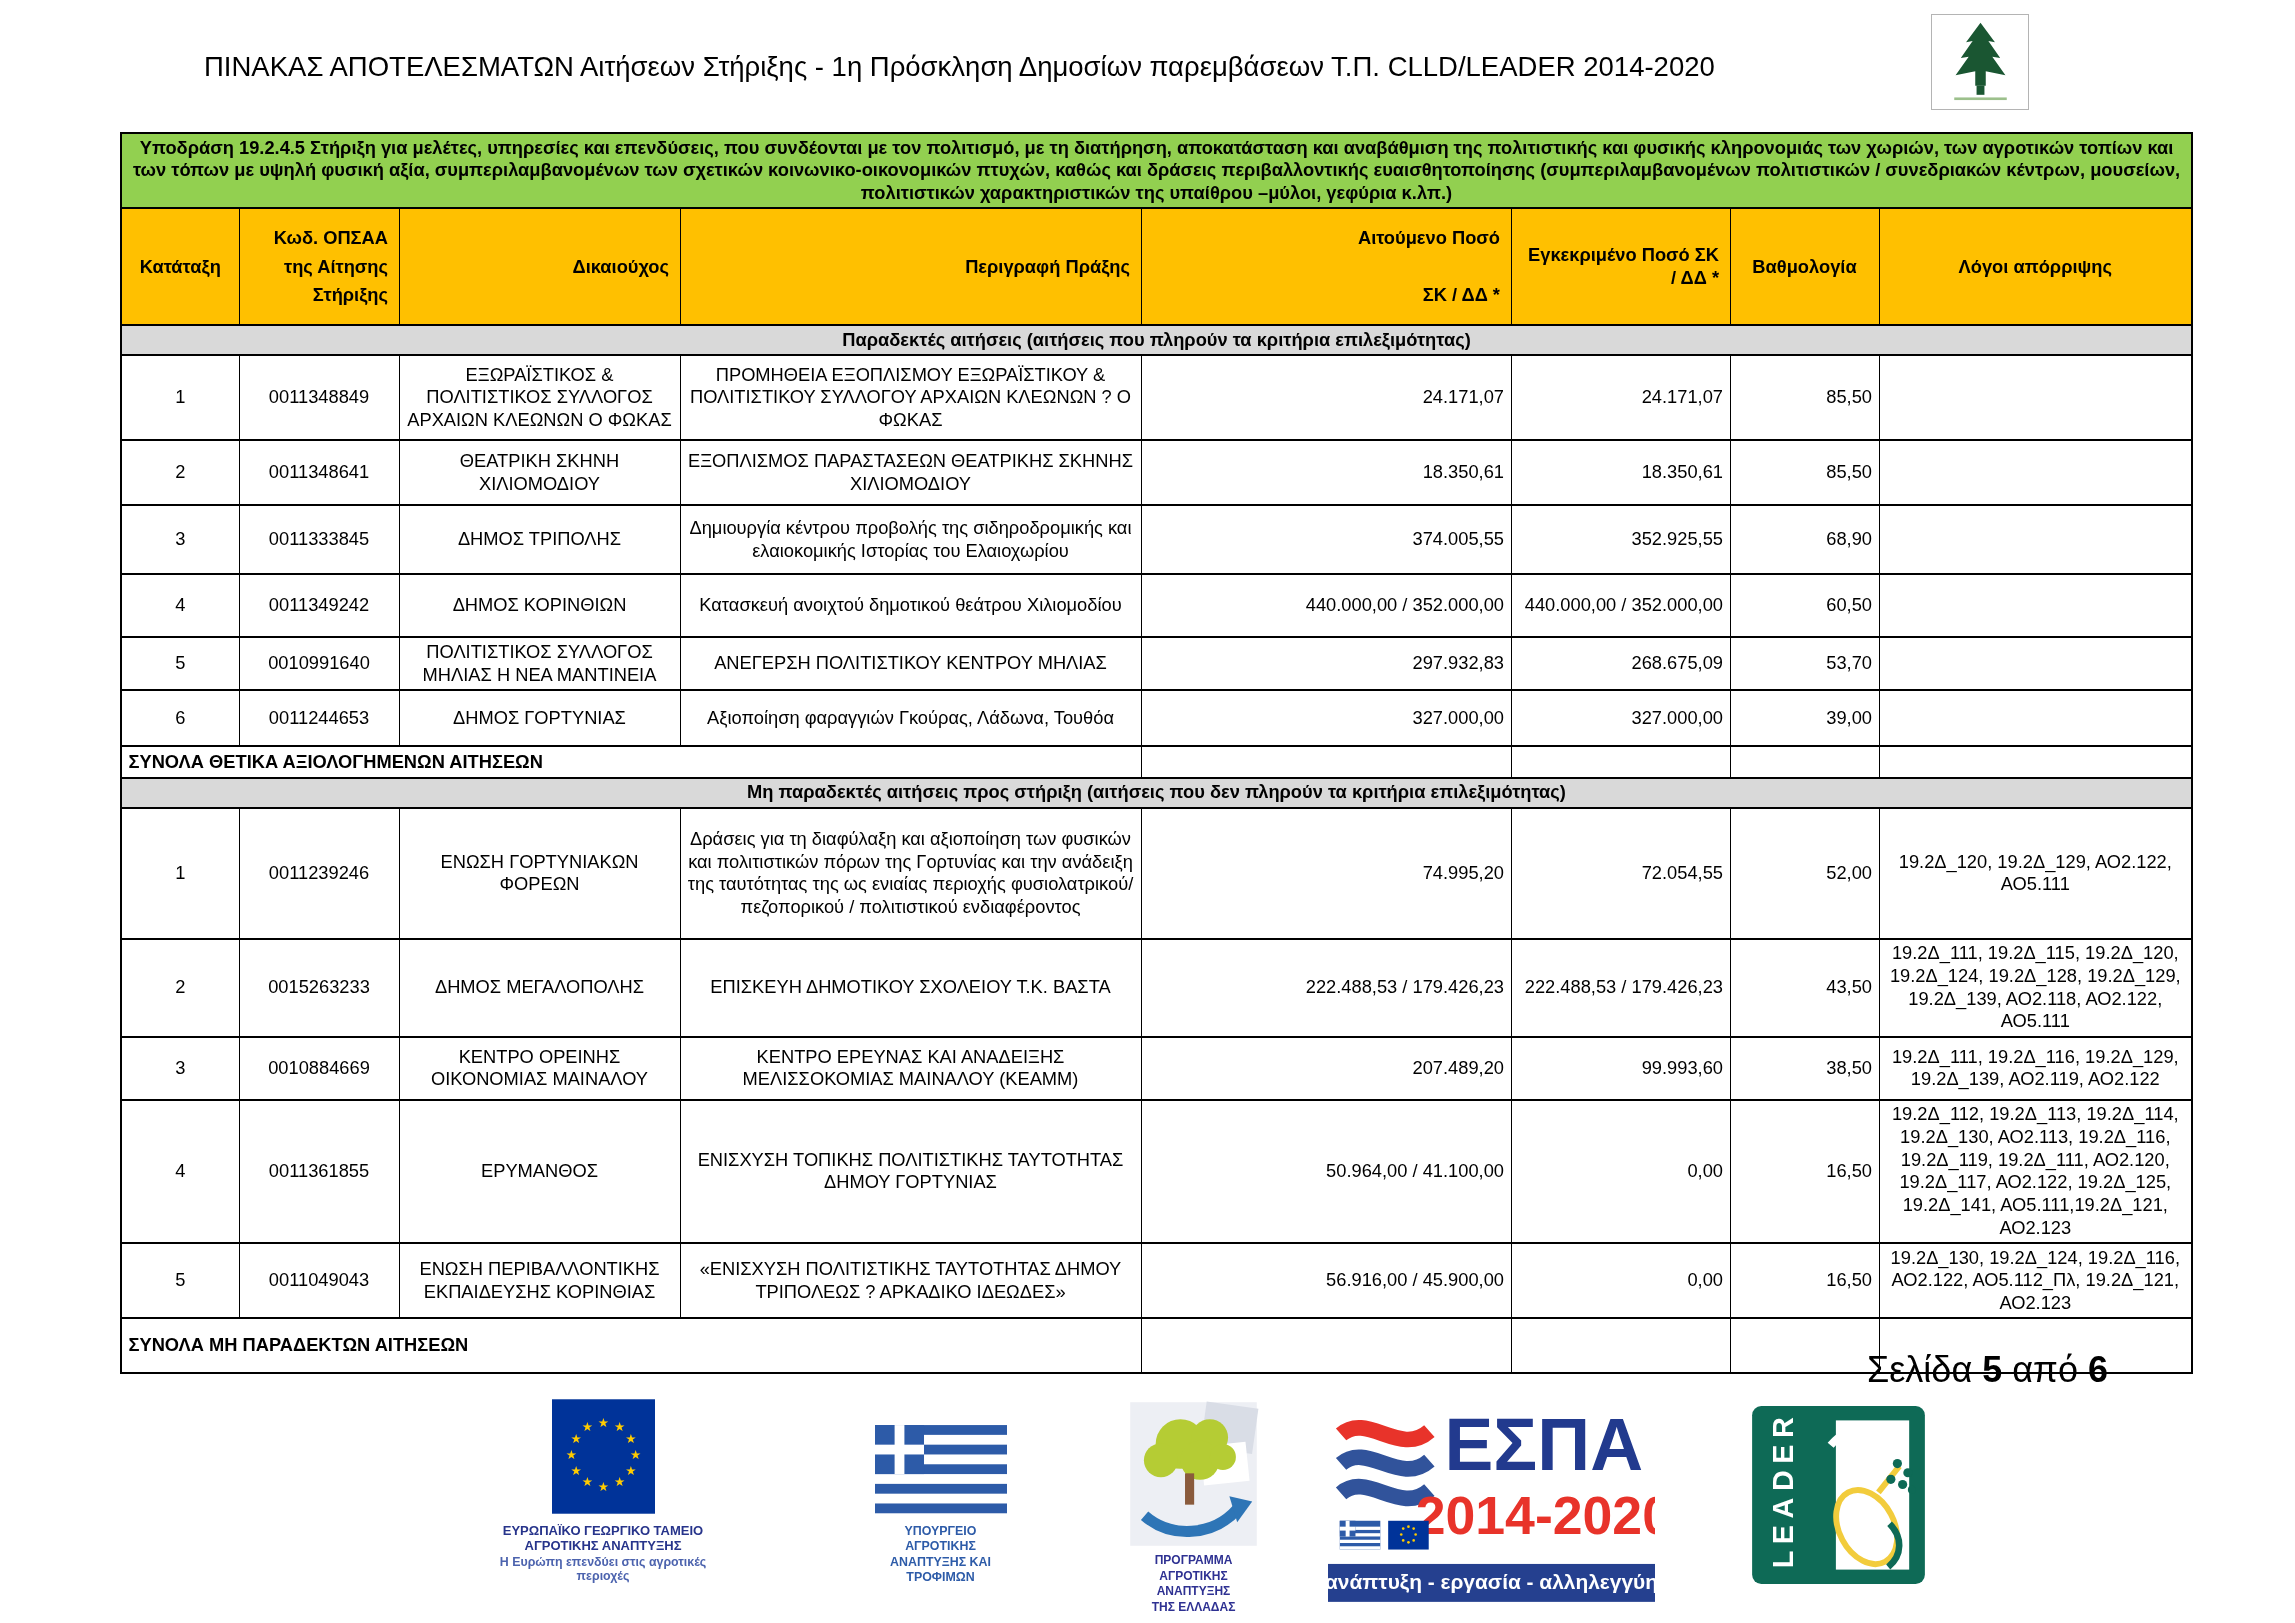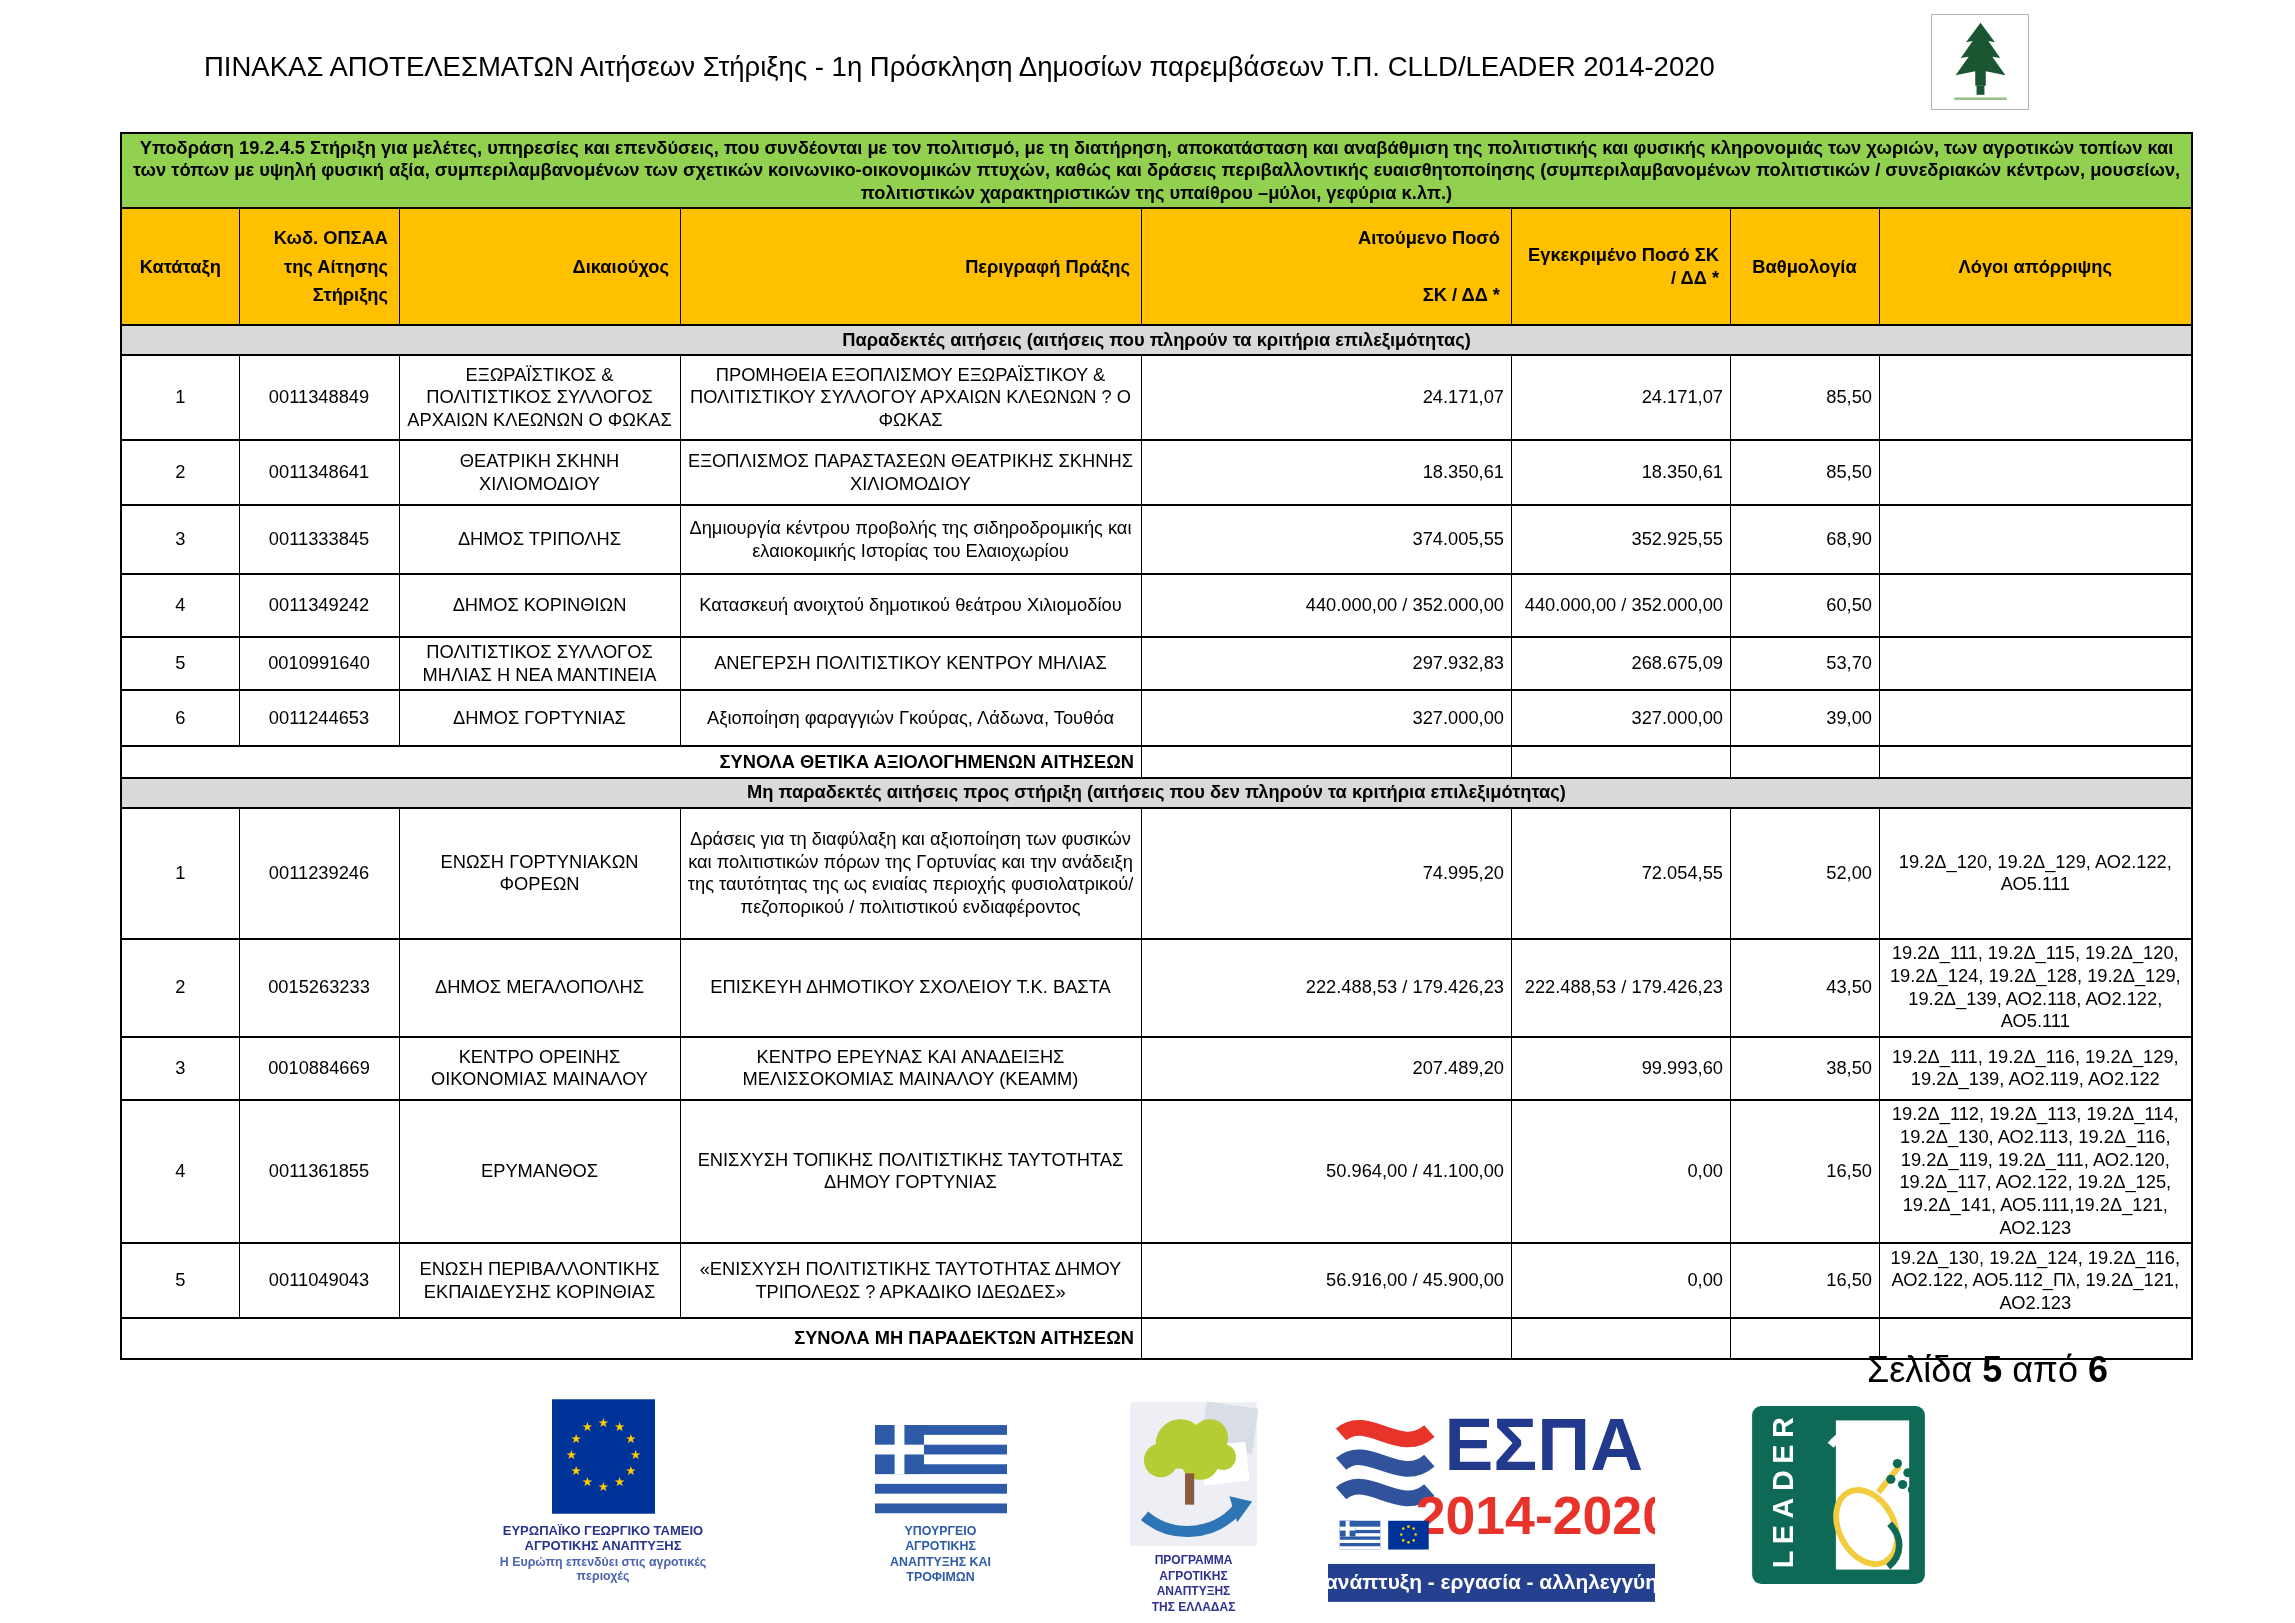--- a/index.html
+++ b/index.html
@@ -19,21 +19,21 @@
   td.subaction{background:#92D050;font-weight:bold;text-align:center;font-size:20px;line-height:1.35;padding:7.9px 22px;}
   td.hdr{background:#FFC000;font-weight:bold;font-size:19.6px;height:110px;line-height:1.3;}
   td.hdr.hc{text-align:center;}
   td.hdr.hr{text-align:right;padding-right:10.5px;}
   td.hdr.pre{white-space:pre-line;line-height:1.55;}
   td.band{background:#D9D9D9;font-weight:bold;text-align:center;font-size:19.6px;padding:5.2px 9.2px;}
   td.c{text-align:center;}
   td.r{text-align:right;padding-right:18.3px;}
   td.score{text-align:right;padding-right:22px;}
   td.reasons{text-align:center;font-size:15px;line-height:1.5;padding:2.6px 9.2px;}
-  td.totals-label{font-weight:bold;text-align:right;padding:6.5px 10.5px;font-size:19.6px;}
+  td.totals-label{font-weight:bold;text-align:left;padding:6.5px 10.5px;font-size:19.6px;}
   
   .page-label{position:absolute;right:187px;top:1349px;font-size:36px;white-space:nowrap;}
   .page-label b{font-weight:bold;}
   
   .logo-block{position:absolute;text-align:center;}
   .eu-block{left:497px;top:1399px;width:212px;}
   .eu-cap1{font-size:13px;font-weight:bold;color:#27348B;margin-top:6.5px;line-height:1.2;}
   .eu-cap2{font-size:12.4px;font-weight:bold;color:#4C63AE;margin-top:1.3px;}
   .min-block{left:869px;top:1425px;width:143px;}
   .min-cap{font-size:12.4px;font-weight:bold;color:#2D5BA8;margin-top:7.9px;line-height:1.25;white-space:pre-line;}
@@ -207,21 +207,21 @@
       <td class="c">5</td>
       <td class="c">0011049043</td>
       <td class="c">ΕΝΩΣΗ ΠΕΡΙΒΑΛΛΟΝΤΙΚΗΣ ΕΚΠΑΙΔΕΥΣΗΣ ΚΟΡΙΝΘΙΑΣ</td>
       <td class="c">«ΕΝΙΣΧΥΣΗ ΠΟΛΙΤΙΣΤΙΚΗΣ ΤΑΥΤΟΤΗΤΑΣ ΔΗΜΟΥ ΤΡΙΠΟΛΕΩΣ ? ΑΡΚΑΔΙΚΟ ΙΔΕΩΔΕΣ»</td>
       <td class="r">56.916,00 / 45.900,00</td>
       <td class="r">0,00</td>
       <td class="score">16,50</td>
       <td class="reasons">19.2Δ_130, 19.2Δ_124, 19.2Δ_116, ΑΟ2.122, ΑΟ5.112_Πλ, 19.2Δ_121, ΑΟ2.123</td>
     </tr>
 
-    <tr style="height:41px">
+    <tr style="height:55px">
       <td colspan="4" class="totals-label">ΣΥΝΟΛΑ ΜΗ ΠΑΡΑΔΕΚΤΩΝ ΑΙΤΗΣΕΩΝ</td>
       <td></td>
       <td></td>
       <td></td>
       <td></td>
     </tr>
   </tbody>
     </table>
 </div>
 

